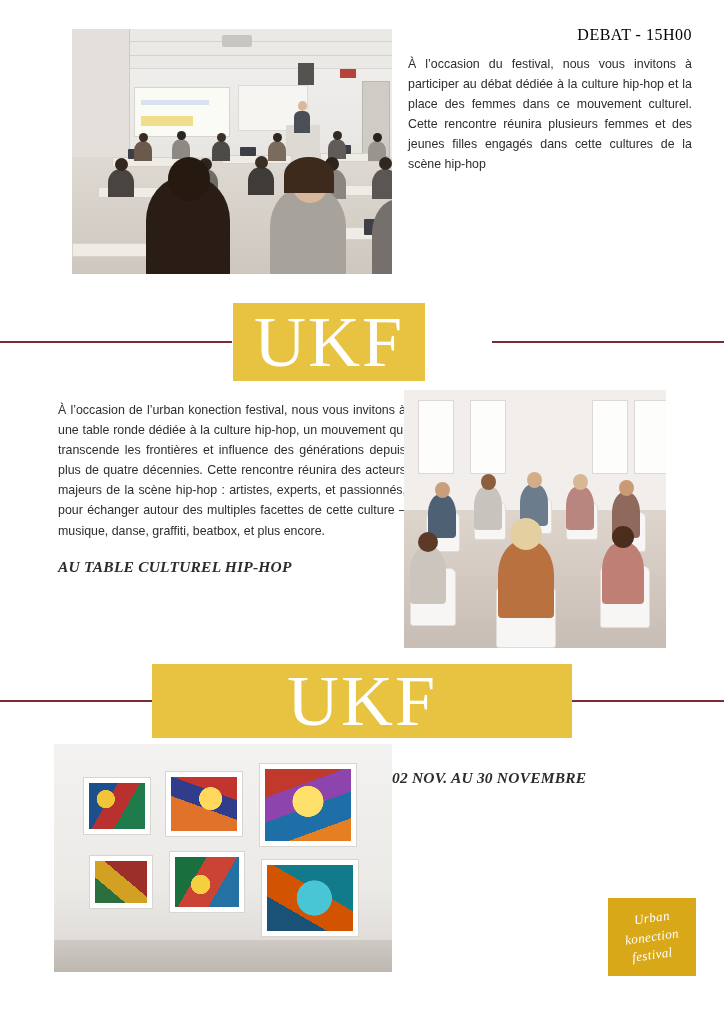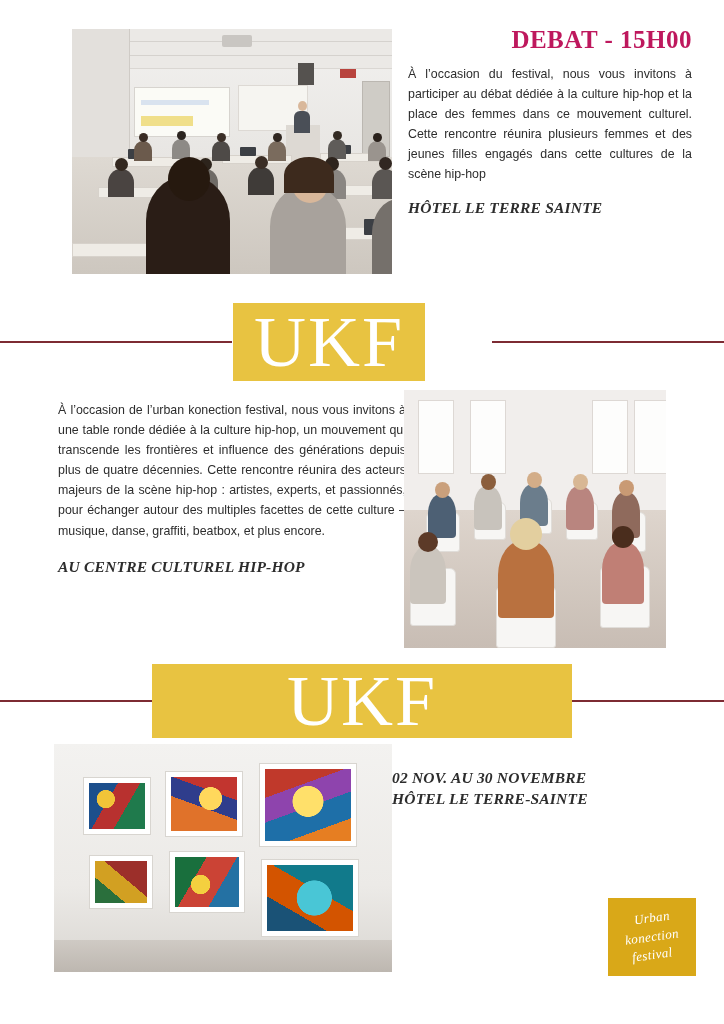--- a/index.html
+++ b/index.html
@@ -11,26 +11,26 @@
     font-family: "Liberation Sans", sans-serif;
     overflow: hidden;
     position: relative;
   }
 
   .page { position: relative; width: 724px; height: 1024px; }
 
   
   .heading {
     font-family: "Liberation Serif", serif;
-    font-size: 25px;
+    font-size: 16px;
     letter-spacing: 0.5px;
-    color: #be185d;
+    color: #000000;
     margin: 0 0 10px 0;
     line-height: 1.1;
-    font-weight: 700;
+    font-weight: 400;
   }
   .body-text {
     font-size: 12.4px;
     line-height: 1.62;
     color: #2d2d2d;
     text-align: justify;
     margin: 0;
   }
   .date-line {
     font-family: "Liberation Serif", serif;
@@ -289,33 +289,32 @@
       <div class="head" style="left:220px; top:136px; width:36px; height:38px; background:#d8b79a;"></div>
       <div class="person" style="left:212px; top:128px; width:50px; height:36px; background:#3d2a1d; border-radius:50% 50% 0 0;"></div>
       <div class="person" style="left:300px; top:170px; width:60px; height:78px; background:#75706b; border-radius:44% 44% 0 0;"></div>
     </div>
   </div>
 
   <div class="sec1-text">
     <h2 class="heading">DEBAT - 15H00</h2>
     <p class="body-text">À l’occasion du festival, nous vous invitons à participer au débat dédiée à la culture hip-hop et la place des femmes dans ce mouvement culturel. Cette rencontre réunira plusieurs femmes et des jeunes filles engagés dans cette cultures de la scène hip-hop</p>
     <div style="height:14px"></div>
-    <div class="date-line">HÔTEL LE TERRE SAINTE</div>
   </div>
 
   <div class="rule" style="left:0; top:341px; width:232px;"></div>
   <div class="rule" style="left:492px; top:341px; width:232px;"></div>
   <div class="ukf-band" style="left:233px; top:303px; width:192px; height:78px;">
     <span class="ukf-text">UKF</span>
   </div>
 
   <div class="sec2-text">
     <p class="body-text">À l’occasion de l’urban konection festival, nous vous invitons à une table ronde dédiée à la culture hip-hop, un mouvement qui transcende les frontières et influence des générations depuis plus de quatre décennies. Cette rencontre réunira des acteurs majeurs de la scène hip-hop : artistes, experts, et passionnés, pour échanger autour des multiples facettes de cette culture – musique, danse, graffiti, beatbox, et plus encore.</p>
     <div style="height:16px"></div>
-    <div class="date-line">AU CENTRE CULTUREL HIP-HOP</div>
+    <div class="date-line">AU TABLE CULTUREL HIP-HOP</div>
   </div>
 
   <div class="sec2-photo">
     <div class="circle-room">
       <div class="cr-wall"></div>
       <div class="cr-win" style="left:14px"></div>
       <div class="cr-win" style="left:66px"></div>
       <div class="cr-win" style="left:188px"></div>
       <div class="cr-win" style="left:230px"></div>
       <div class="cr-floor"></div>
@@ -387,21 +386,20 @@
              radial-gradient(circle at 55% 50%, #49c6d6 0 30%, transparent 31%),
              linear-gradient(210deg,#117a8b 0 40%, #d35400 40% 70%, #1a5276 70% 100%);"></div>
       </div>
       <div style="position:absolute; left:0; top:196px; width:100%; height:32px; background:linear-gradient(#cfcac4,#bdb7b0);"></div>
     </div>
   </div>
 
   <div class="sec3-text">
     <div style="height:16px"></div>
     <div class="date-line">02 NOV. AU  30 NOVEMBRE</div>
-    <div class="date-line">HÔTEL LE TERRE-SAINTE</div>
   </div>
 
   <div class="logo-box">
     <span class="logo-line">Urban</span>
     <span class="logo-line">konection</span>
     <span class="logo-line">festival</span>
   </div>
 
 </div>
 

